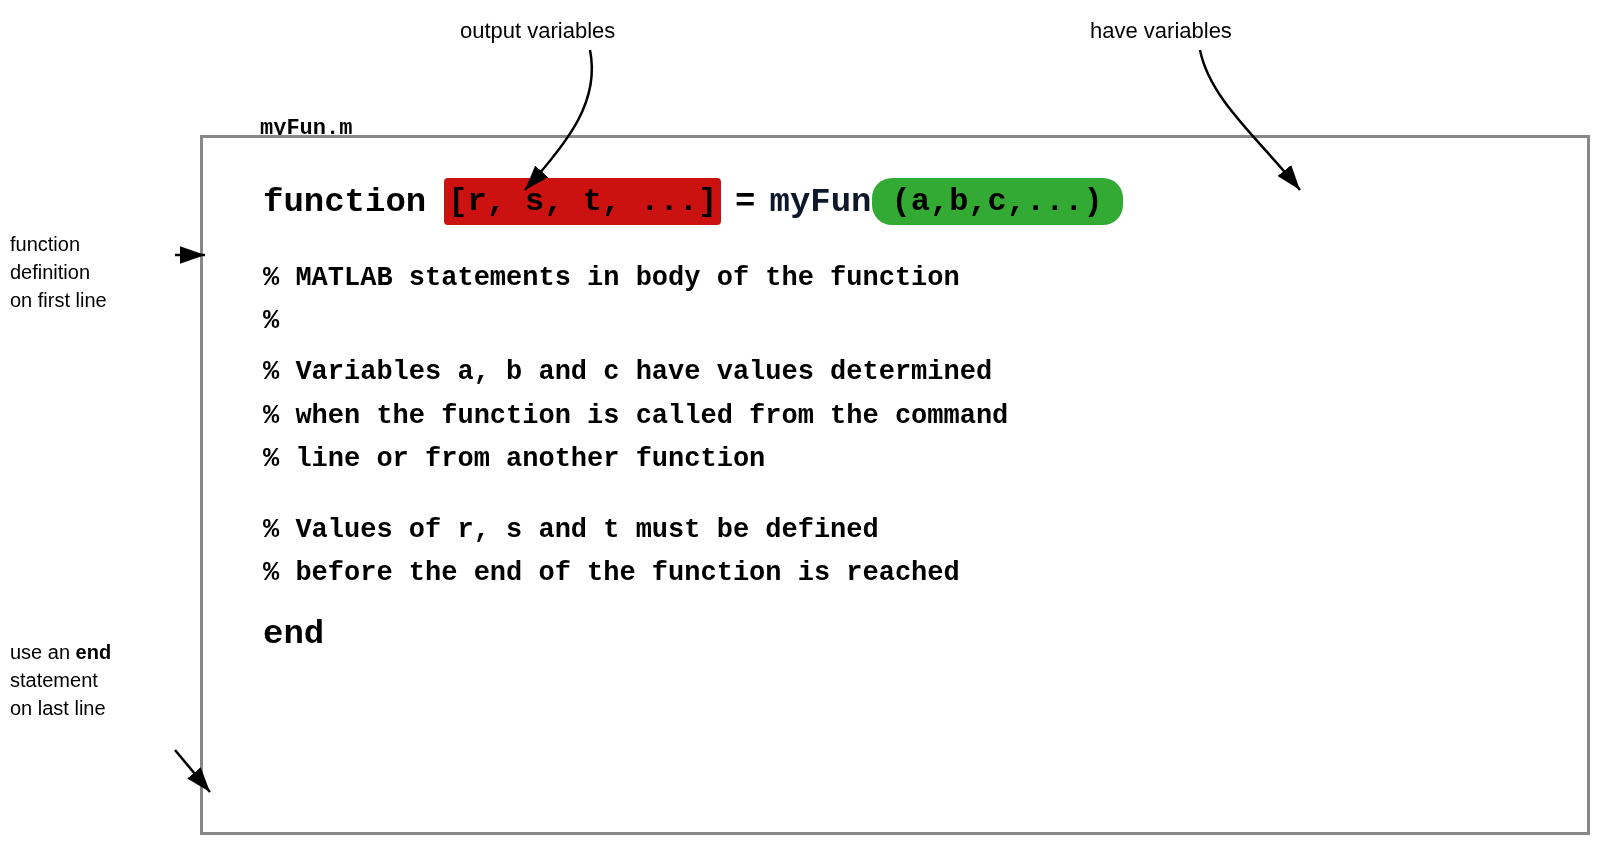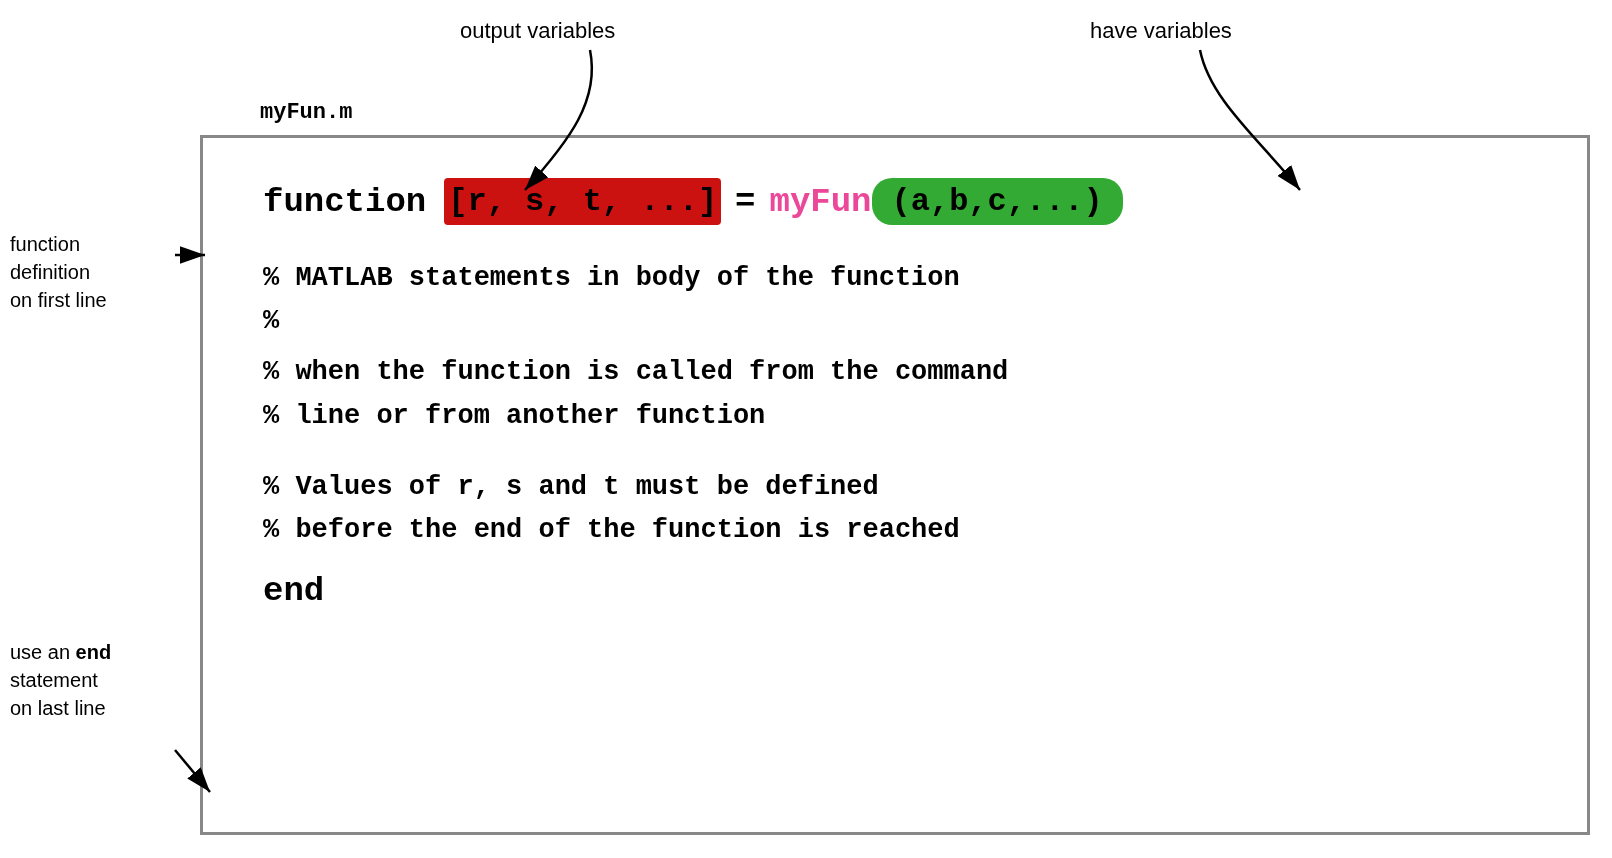--- a/index.html
+++ b/index.html
@@ -18,48 +18,49 @@
 <div style="position: relative; width: 1368px; height: 858px; background: #fff;">
 
   <div style="position: absolute; left: 460px; top: 18px; font-family: Arial, sans-serif; font-size: 22px; color: #000; text-align: center;">
     <span>output variables</span>
   </div>
 
   <div style="position: absolute; left: 1090px; top: 18px; font-family: Arial, sans-serif; font-size: 22px; color: #000; text-align: center;">
     <span>have variables</span>
   </div>
 
-  <div style="position: absolute; left: 260px; top: 100px; font-family: 'Courier New', Courier, monospace; font-weight: bold; font-size: 22px; color: #000;">
+  <div style="position: absolute; left: 260px; top: 116px; font-family: 'Courier New', Courier, monospace; font-weight: bold; font-size: 22px; color: #000;">
     <span>myFun.m</span>
   </div>
 
   <div style="position: absolute; left: 10px; top: 230px; font-family: Arial, sans-serif; font-size: 20px; color: #000; line-height: 1.4; text-align: left;">
     function<br>definition<br>on first line
   </div>
 
   <div style="position: absolute; left: 10px; top: 638px; font-family: Arial, sans-serif; font-size: 20px; color: #000; line-height: 1.4; text-align: left;">
     use an <span style="font-weight:bold;">end</span><br>statement<br>on last line
   </div>
 
   <div style="position: absolute; left: 200px; top: 135px; width: 1390px; height: 700px; border: 3px solid #888; background: #fff; padding: 30px 50px 30px 60px;">
 
     <div style="display: flex; align-items: center; margin-bottom: 32px; margin-top: 10px;">
       <span style="font-family: 'Courier New', Courier, monospace; font-weight: bold; font-size: 34px; color: #000; margin-right: 18px;">function</span>
       <span style="background: #cc1111; color: #000; font-family: 'Courier New', Courier, monospace; font-weight: bold; font-size: 32px; padding: 5px 4px; border-radius: 4px; margin-right: 14px;">[r, s, t, ...]</span>
       <span style="font-family: 'Courier New', Courier, monospace; font-weight: bold; font-size: 34px; color: #000; margin-right: 14px;">=</span>
-      <span style="font-family: 'Courier New', Courier, monospace; font-weight: bold; font-size: 34px; color: #ec4899;">myFun</span>
+      <span style="font-family: 'Courier New', Courier, monospace; font-weight: bold; font-size: 34px; color: #0f172a;">myFun</span>
       <span style="background: #33aa33; color: #000; font-family: 'Courier New', Courier, monospace; font-weight: bold; font-size: 32px; padding: 5px 20px; border-radius: 20px;">(a,b,c,...)</span>
     </div>
 
     <div style="margin-bottom: 8px;">
       <div style="font-family: 'Courier New', Courier, monospace; font-weight: bold; font-size: 27px; color: #000; line-height: 1.6;">%   MATLAB statements in body of the function</div>
       <div style="font-family: 'Courier New', Courier, monospace; font-weight: bold; font-size: 27px; color: #000; line-height: 1.6;">%</div>
     </div>
 
     <div style="margin-bottom: 28px;">
+      <div style="font-family: 'Courier New', Courier, monospace; font-weight: bold; font-size: 27px; color: #000; line-height: 1.6;">%   Variables a, b and c have values determined</div>
       <div style="font-family: 'Courier New', Courier, monospace; font-weight: bold; font-size: 27px; color: #000; line-height: 1.6;">%   when the function is called from the command</div>
       <div style="font-family: 'Courier New', Courier, monospace; font-weight: bold; font-size: 27px; color: #000; line-height: 1.6;">%   line or from another function</div>
     </div>
 
     <div style="margin-bottom: 20px;">
       <div style="font-family: 'Courier New', Courier, monospace; font-weight: bold; font-size: 27px; color: #000; line-height: 1.6;">%   Values of r, s and t must be defined</div>
       <div style="font-family: 'Courier New', Courier, monospace; font-weight: bold; font-size: 27px; color: #000; line-height: 1.6;">%   before the end of the function is reached</div>
     </div>
 
     <div style="font-family: 'Courier New', Courier, monospace; font-weight: bold; font-size: 34px; color: #000; margin-top: 16px;">end</div>

